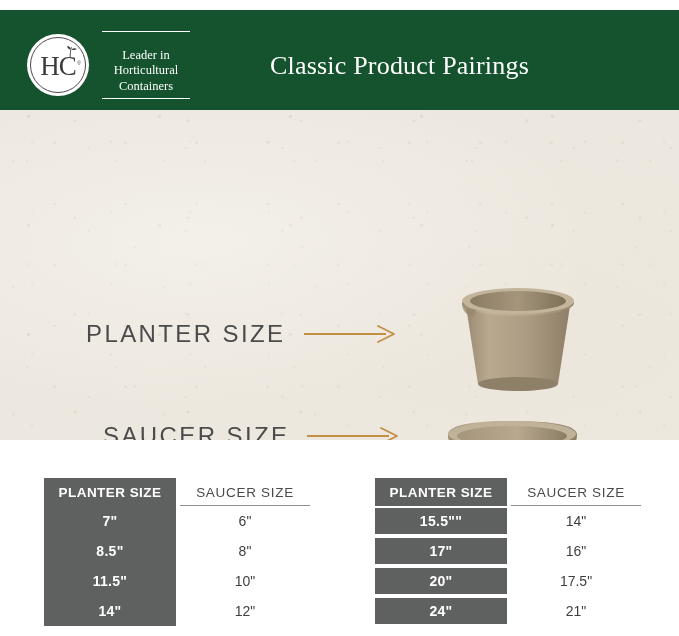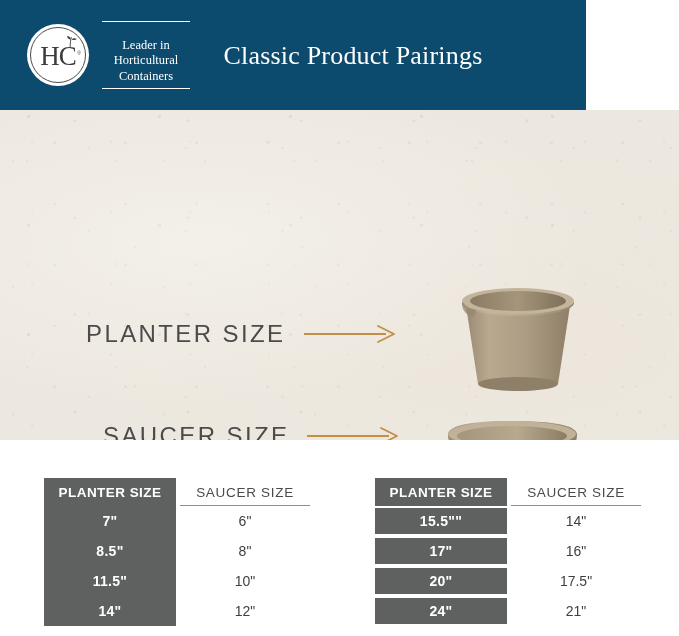--- a/index.html
+++ b/index.html
@@ -6,22 +6,22 @@
   html, body { width:679px; height:636px; }
   body {
     font-family:"Liberation Sans", sans-serif;
     background:#ffffff;
     overflow:hidden;
     position:relative;
   }
 
   
   .header-bar{
-    position:absolute; left:0; top:0; width:586px; height:110px;
-    background:#0c4a6e;
+    position:absolute; left:0; top:10px; width:679px; height:110px;
+    background:#14532d;
     display:flex; align-items:center;
   }
   .brand-lockup{
     display:flex; align-items:center; margin-left:27px;
   }
   .logo-mark{
     width:62px; height:62px; border-radius:50%;
     background:#ffffff;
     position:relative; flex:none;
     display:flex; align-items:center; justify-content:center;

